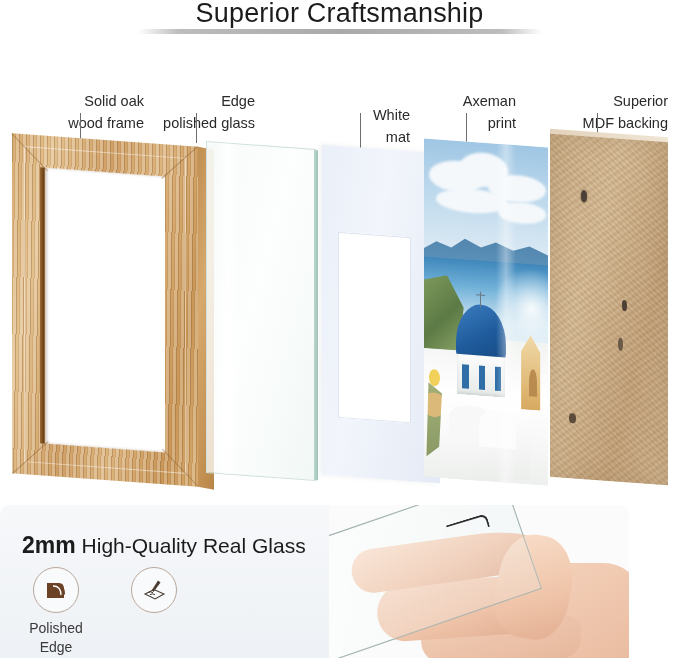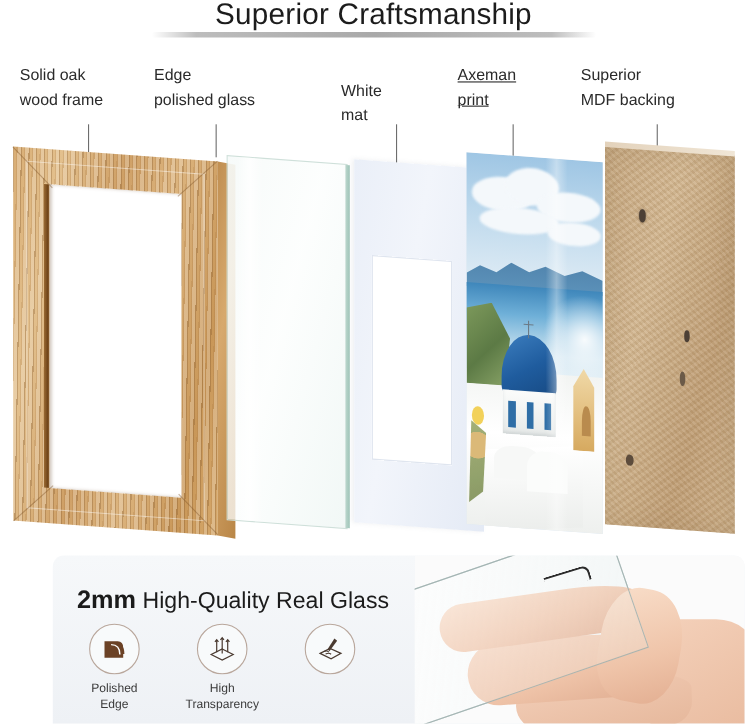--- a/index.html
+++ b/index.html
@@ -18,22 +18,22 @@
     font-family:"Liberation Sans", sans-serif;
   }
   .title-rule{
     position:absolute; top:29px; left:138px; width:404px; height:5px;
     background:linear-gradient(to right,
        rgba(190,190,190,0) 0%, #bdbdbd 10%, #a9a9a9 50%, #bdbdbd 90%, rgba(190,190,190,0) 100%);
     border-radius:3px;
   }
 
   
-  .callout{ position:absolute; text-align:left; font-size:14.5px; line-height:1.55;
-            color:#2a2a2a; font-weight:400; white-space:pre-line; }
+  .callout{ position:absolute; text-align:right; font-size:14.5px; line-height:1.55;
+            color:#2a2a2a; font-weight:400; white-space:pre-line;margin-top:32px; }
   .lead{ position:absolute; width:1px; background:#6d6d6d; }
 
   
   .stage{ position:absolute; top:125px; left:0; width:679px; height:365px; }
 
   
   .frame-outer{
     position:absolute; left:12px; top:15px; width:186px; height:340px;
     transform:skewY(4.2deg);
   }
@@ -200,34 +200,34 @@
   .hw{ position:absolute; background:#4d4036; border-radius:45%; }
   .hw1{ left:26%; top:16%;  width:6px;  height:12px; box-shadow:0 0 2px rgba(60,45,30,.6); }
   .hw2{ left:61%; top:47%;  width:5px;  height:11px; }
   .hw3{ left:58%; top:58%;  width:5px;  height:13px; background:#6b5a48; }
   .hw4{ left:16%; top:81%;  width:7px;  height:10px; background:#5d4c3c; }
 
   
   .bottom{
     position:absolute; left:0; top:505px; width:629px; height:153px;
     background:linear-gradient(to bottom,#f6f8fa,#eef1f5);
-    border-radius:10px 10px 0 0; overflow:hidden;margin-left:48px;
+    border-radius:10px 10px 0 0; overflow:hidden;
   }
   .bottom-head{ position:absolute; left:22px; top:27px; font-size:21px; color:#1b1b1b; }
   .bottom-head b{ font-weight:700; font-size:23px; }
   .bottom-head span{ font-weight:400; }
 
   .features{ position:absolute; left:14px; top:62px; width:280px; display:flex; gap:14px; }
   .feature{ width:84px; text-align:center; }
   .fcircle{
     width:46px; height:46px; margin:0 auto 6px; border-radius:50%;
     border:1.1px solid #b9a79c; display:flex; align-items:center; justify-content:center;
     background:#f8fafb;
   }
-  .flabel{ font-size:11px; line-height:1.35; color:#3a3a3a; white-space:pre-line; }
+  .flabel{ font-size:14px; line-height:1.35; color:#3a3a3a; white-space:pre-line; }
 
   
   .hand-photo{ position:absolute; right:0; top:0; width:300px; height:153px; overflow:hidden; }
   .hand-bg{ position:absolute; inset:0; background:#fbfbfb; }
   .glass-sheet{
     position:absolute; left:-40px; top:6px; width:240px; height:120px;
     transform:rotate(-19deg);
     background:linear-gradient(115deg, rgba(255,255,255,.5), rgba(232,240,240,.35));
     border:1.1px solid #b9c6c4; border-radius:2px;
   }
@@ -281,21 +281,21 @@
 <div class="lead" style="left:80px;  top:113px; height:34px;"></div>
 
 <div class="callout" style="left:140px; top:58px; width:115px;">Edge
 polished glass</div>
 <div class="lead" style="left:196px; top:113px; height:30px;"></div>
 
 <div class="callout" style="left:310px; top:72px; width:100px;">White
 mat</div>
 <div class="lead" style="left:360px; top:113px; height:36px;"></div>
 
-<div class="callout" style="left:416px; top:58px; width:100px;text-decoration:underline;">Axeman
+<div class="callout" style="left:416px; top:58px; width:100px;">Axeman
 print</div>
 <div class="lead" style="left:466px; top:113px; height:30px;"></div>
 
 <div class="callout" style="left:528px; top:58px; width:140px;">Superior
 MDF backing</div>
 <div class="lead" style="left:597px; top:113px; height:26px;"></div>
 
 <div class="stage">
 
   <div class="frame-outer">
@@ -369,37 +369,20 @@
         <svg width="26" height="26" viewBox="0 0 26 26" aria-hidden="true">
           <path d="M4 6 H16 Q21 6 21 12 V21 H4 Z" fill="#6b4226"></path>
           <path d="M10 9 Q18 9 18 18" fill="none" stroke="#ffffff" stroke-width="1.3"></path>
           <path d="M13 7.5 Q21.5 7.5 21.5 17.5" fill="none" stroke="#6b4226" stroke-width="1.2"></path>
         </svg>
       </div>
       <div class="flabel">Polished
 Edge</div>
     </div>
 
-    <div class="feature">
-      <div class="fcircle">
-        <svg width="28" height="28" viewBox="0 0 28 28" aria-hidden="true">
-          <path d="M14 14 L24 19 L14 24 L4 19 Z" fill="none" stroke="#4a3a30" stroke-width="1.1"></path>
-          <g stroke="#4a3a30" stroke-width="1.1" fill="none">
-            <path d="M9 17 V6"></path>
-              <path d="M7.4 7.6 L9 5.6 L10.6 7.6"></path>
-            <path d="M14 18 V4"></path>
-              <path d="M12.4 5.8 L14 3.8 L15.6 5.8"></path>
-            <path d="M19 17 V6"></path>
-              <path d="M17.4 7.6 L19 5.6 L20.6 7.6"></path>
-          </g>
-        </svg>
-      </div>
-      <div class="flabel">High
-Transparency</div>
-    </div>
 
     <div class="feature">
       <div class="fcircle">
         <svg width="28" height="28" viewBox="0 0 28 28" aria-hidden="true">
           <path d="M5 18 L14 13.5 L24 18 L15 23 Z" fill="none" stroke="#4a3a30" stroke-width="1.1"></path>
           <path d="M18 4.5 L20.5 6.5 L13.5 16 L11.8 14.2 Z" fill="#4a3a30"></path>
           <g stroke="#4a3a30" stroke-width="1" fill="none">
             <path d="M8 16.5 Q11 15 13 16.8"></path>
             <path d="M10 18.6 Q13 17 15 18.8"></path>
           </g>

